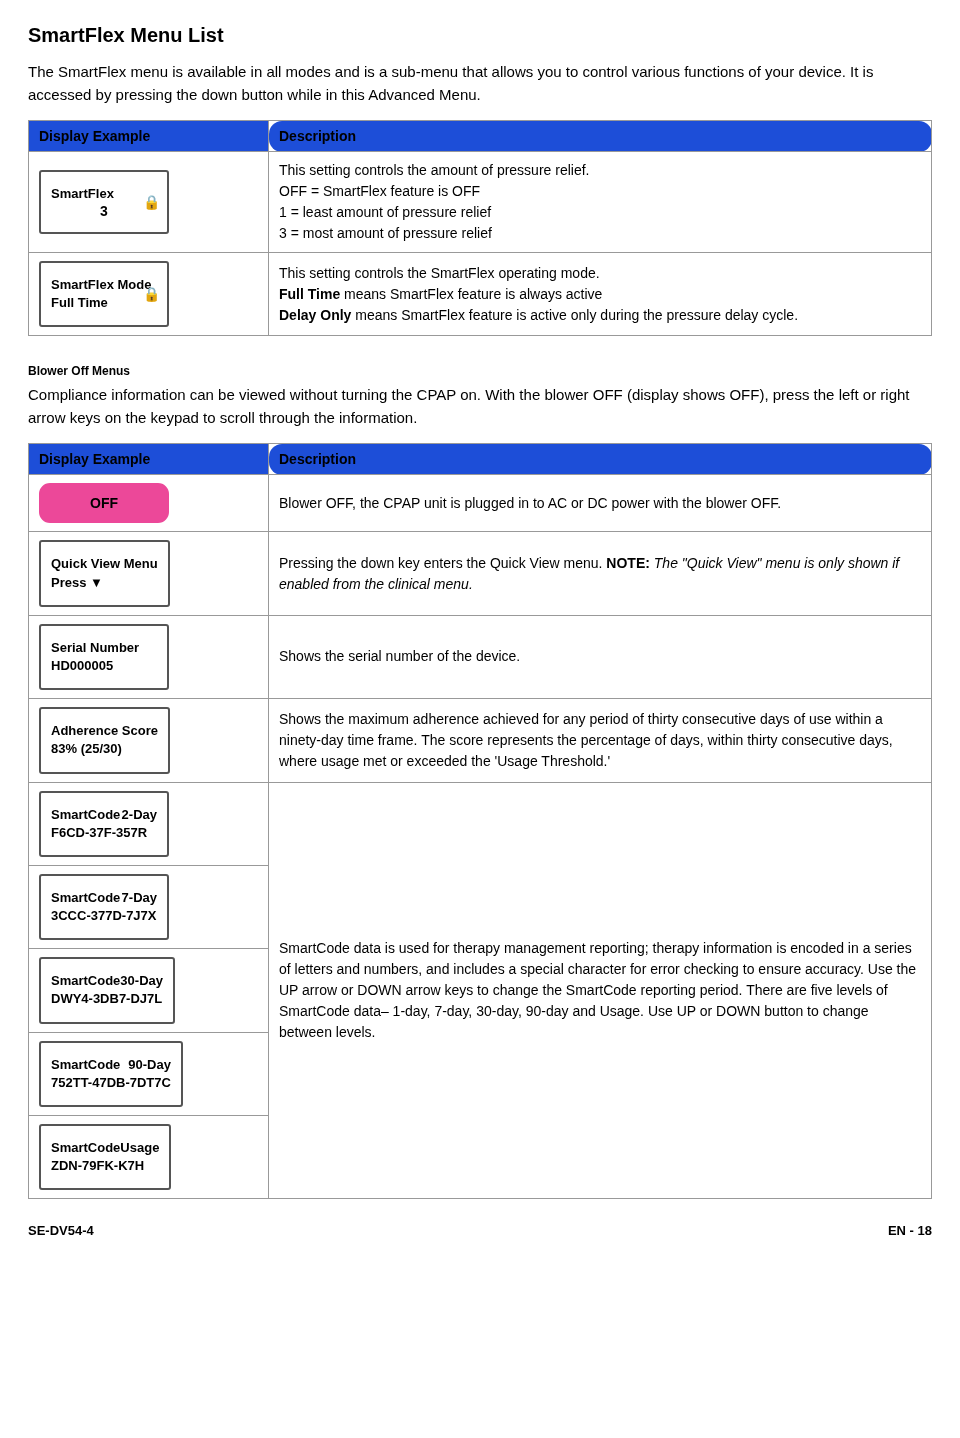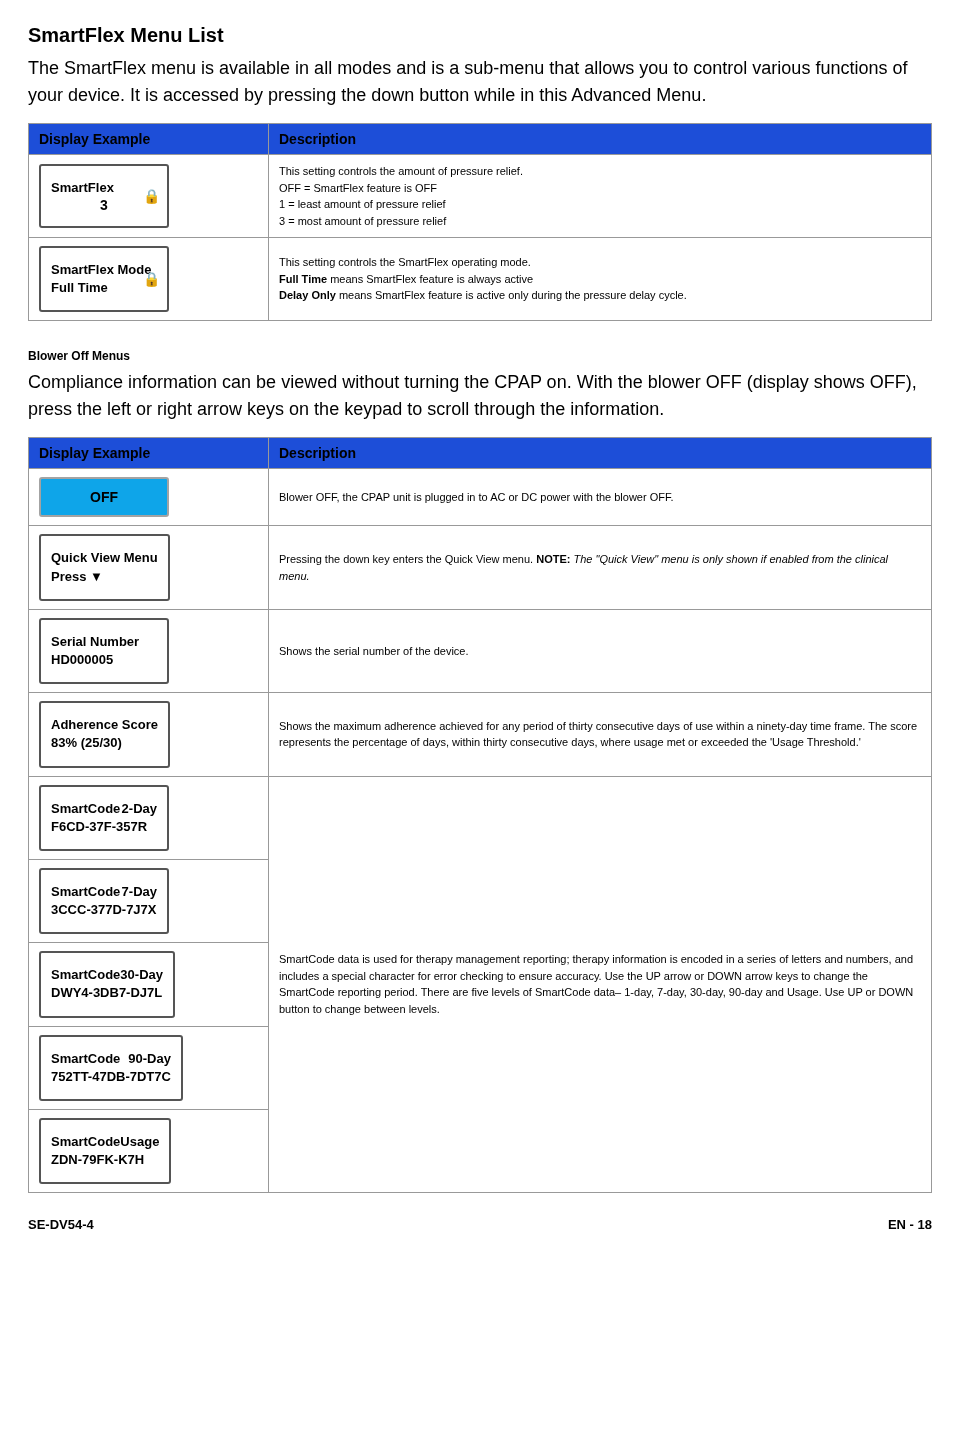--- a/index.html
+++ b/index.html
@@ -7,30 +7,30 @@
       font-family: Arial, Helvetica, sans-serif;
       font-size: 13px;
       background: #fff;
       color: #000;
       padding: 24px 28px;
       width: 960px;
     }
     h1 {
       font-size: 20px;
       font-weight: bold;
-      margin-bottom: 8px;
+      margin-bottom: 14px;
     }
     h2 {
       font-size: 12px;
       font-weight: bold;
       margin-bottom: 6px;
       margin-top: 28px;
     }
     p.intro {
-      font-size: 18px;
+      font-size: 15px;
       margin-bottom: 14px;
       line-height: 1.5;
     }
 
     
     table {
       width: 100%;
       border-collapse: collapse;
       margin-bottom: 24px;
     }
@@ -45,20 +45,21 @@
     table td {
       border: 1px solid #999;
       padding: 8px 10px;
       vertical-align: middle;
     }
     .col-display {
       width: 240px;
     }
     .col-desc {
       width: auto;
+      border-radius: 13px;
     }
 
     
     .display-box {
       border: 2px solid #555;
       border-radius: 3px;
       padding: 13px 10px;
       display: inline-block;
       min-width: 130px;
       font-size: 13px;
@@ -79,43 +80,43 @@
       line-height: 1.4;
     }
     .display-num {
       text-align: center;
       font-size: 14px;
       font-weight: bold;
     }
 
     
     .off-box {
-      border: 2px solid #a3a3a3;
-      border-radius: 3px;
+      border: 2px solid #ec4899;
+      border-radius: 11px;
       padding: 10px 10px;
       min-width: 130px;
       min-height: 38px;
       display: inline-block;
-      background: #0ea5e9;
+      background: #ec4899;
     }
     .off-box-text {
       font-size: 14px;
       font-weight: bold;
       text-align: center;
     }
 
     
     .exit-display {
       font-size: 13px;
       font-weight: bold;
     }
 
     
     .desc-text {
-      font-size: 11px;
+      font-size: 14px;
       line-height: 1.5;
     }
     .desc-text b {
       font-weight: bold;
     }
     .desc-text i {
       font-style: italic;
     }
 
     

